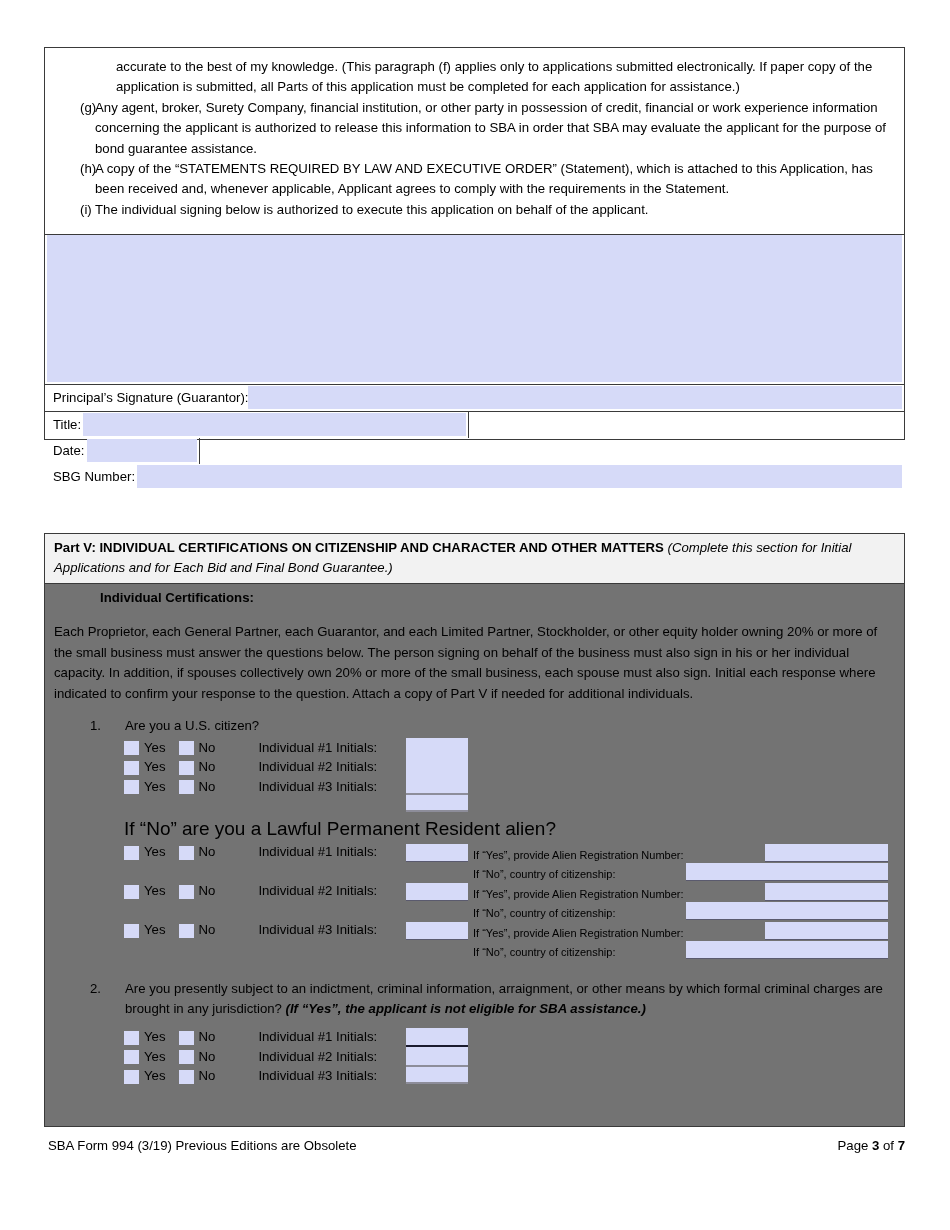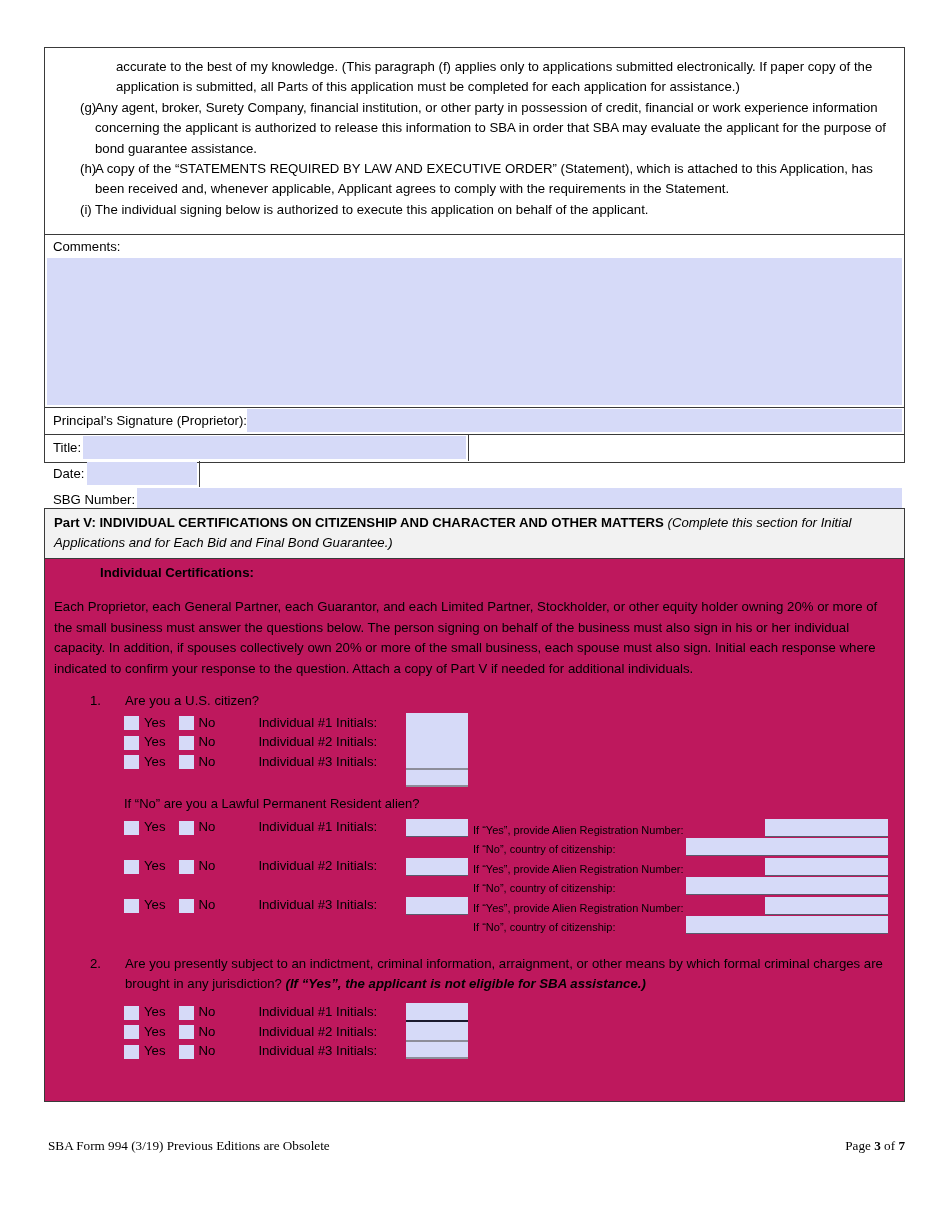--- a/index.html
+++ b/index.html
@@ -119,24 +119,24 @@
   .c-title { width: 424px; }
   .c-title .tds-fill { flex: 1 1 auto; }
   .c-date  { width: 155px; }
   .c-date .tds-fill { flex: 1 1 auto; }
   .c-sbg   { flex: 1 1 auto; }
   .c-sbg .tds-fill { flex: 1 1 auto; }
 
   
   .block2 {
     position: absolute;
-    left: 44px; top: 508px;
+    left: 44px; top: 533px;
     width: 861px; height: 594px;
     border: 1.5px solid #3a3a3a;
-    background: #be185d;
+    background: #737373;
   }
 
   .partv-header {
     background: #f2f2f2;
     border-bottom: 1.5px solid #3a3a3a;
     padding: 4px 10px 5px 9px;
     font-size: 13.2px;
     line-height: 20px;
   }
   .partv-header b { font-weight: bold; }
@@ -198,21 +198,21 @@
   }
 
   .init-seg { background: #d6daf8; }
   .init-sep-dark { border-bottom: 2px solid #1a1a2e; }
   .init-sep-gray { border-bottom: 2px solid #8d8d9a; }
 
   
   .lpr-q {
     padding-left: 70px;
     margin-top: 22px;
-    font-size: 13px;
+    font-size: 19px;
     line-height: 20px;
   }
 
   .lpr-rows { position: relative; margin-top: 4px; }
 
   .lpr-line {
     display: flex;
     align-items: center;
     height: 19.5px;
     padding-left: 70px;
@@ -232,21 +232,20 @@
   .abs { position: absolute; }
 
   
   .footer {
     position: absolute;
     left: 48px; top: 1138px;
     width: 857px;
     display: flex;
     justify-content: space-between;
     font-size: 13.2px;
-    font-family: Liberation Serif, serif;
   }
   .footer b { font-weight: bold; }
 </style>
 </head>
 <body>
 
 <div class="page">
 
   <div class="block1">
 
@@ -263,27 +262,26 @@
         <div class="clause-text">A copy of the “STATEMENTS REQUIRED BY LAW AND EXECUTIVE ORDER” (Statement), which is attached to this Application, has been received and, whenever applicable, Applicant agrees to comply with the requirements in the Statement.</div>
       </div>
 
       <div class="clause-row">
         <div class="clause-letter">(i)</div>
         <div class="clause-text">The individual signing below is authorized to execute this application on behalf of the applicant.</div>
       </div>
     </div>
 
     <div class="row-div comments-cell">
-      <div class="comments-label">Comments:</div>
       <div class="comments-fill"></div>
     </div>
 
 
     <div class="row-div sig-row">
-      <div class="sig-label">Principal’s Signature (Proprietor):</div>
+      <div class="sig-label">Principal’s Signature (Guarantor):</div>
       <div class="sig-fill"></div>
     </div>
 
     <div class="row-div tds-row">
       <div class="tds-cell c-title">
         <div class="tds-label">Title:</div>
         <div class="tds-fill"></div>
       </div>
       <div class="tds-cell c-date">
         <div class="tds-label">Date:</div>

